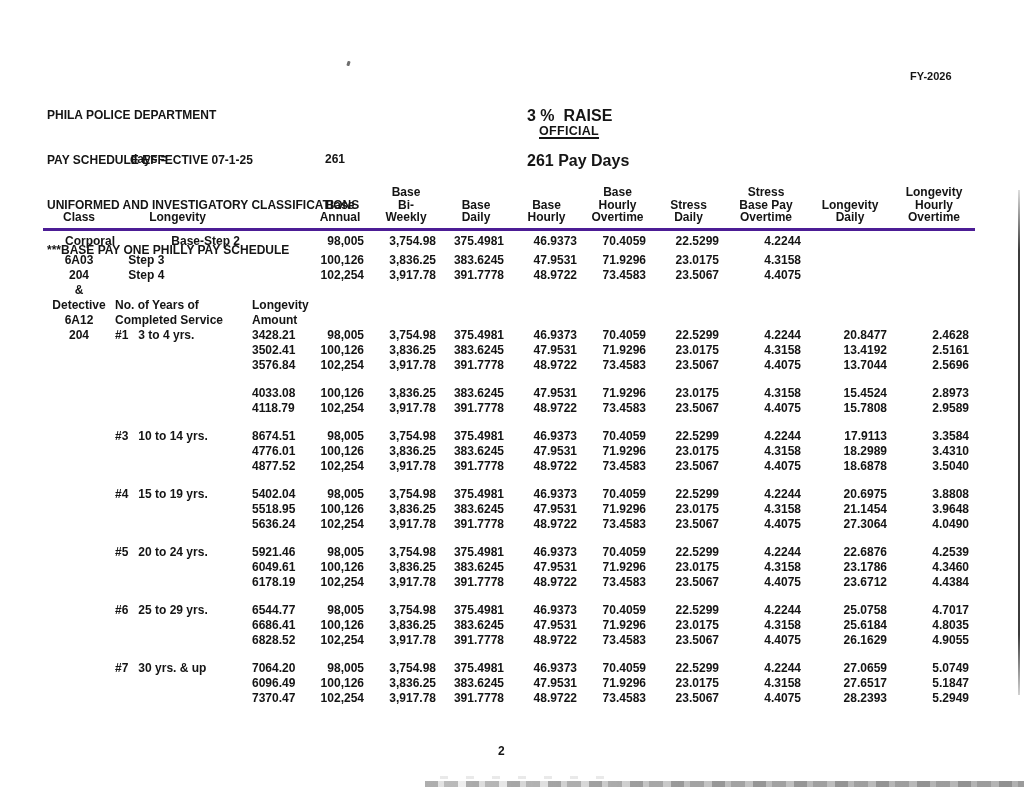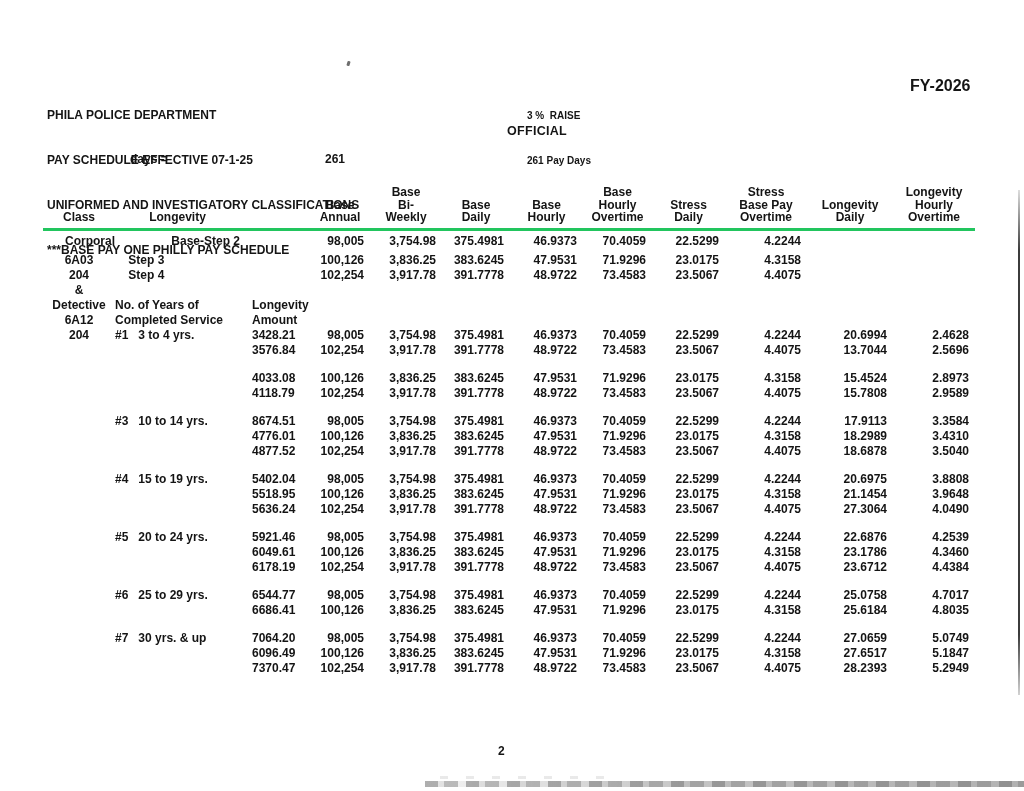--- a/index.html
+++ b/index.html
@@ -9,37 +9,37 @@
     background: #ffffff;
     font-family: "Liberation Sans", sans-serif;
     font-weight: bold;
     color: #151515;
     overflow: hidden;
   }
   .abs { position: absolute; }
 
   
   .title-block { left: 47px; top: 78px; font-size: 12px; line-height: 15px; white-space: pre; }
-  .raise-block { left: 527px; top: 78px; font-size: 10px; line-height: 15px; white-space: pre; }
-  .official { left: 507px; top: 124px; font-size: 12.5px; text-decoration-thickness: 2px; text-underline-offset: 2px; letter-spacing: 0.3px; }
-  .fy { left: 910px; top: 77px; font-size: 16px; }
+  .raise-block { left: 527px; top: 78px; font-size: 16px; line-height: 15px; white-space: pre; }
+  .official { left: 539px; top: 124px; font-size: 12.5px; text-decoration: underline; text-decoration-thickness: 2px; text-underline-offset: 2px; letter-spacing: 0.3px; }
+  .fy { left: 910px; top: 70px; font-size: 11px; }
   .days-label { left: 130px; top: 152px; font-size: 12px; }
   .days-value { left: 305px; top: 152px; width: 60px; text-align: center; font-size: 12px; }
 
   
   table.pay {
     position: absolute; left: 43px; top: 186px;
     border-collapse: collapse; table-layout: fixed;
     font-weight: bold; color: #141414;
   }
   table.pay th {
     vertical-align: bottom; text-align: center;
     font-size: 12px; line-height: 12.5px;
     padding: 0 0 4px 0;
-    border-bottom: 3px solid #22c55e;
+    border-bottom: 3px solid #4c1d95;
     box-shadow: 0 2px 0 rgba(40,40,40,0.12);
     white-space: pre-line;
     font-weight: bold;
   }
   table.pay td {
     font-size: 12px; line-height: 15px; height: 15px;
     padding: 0; white-space: pre; text-align: right;
   }
   table.pay td:nth-child(1) { text-align: center; }
   table.pay td:nth-child(2) { text-align: left; }
@@ -220,22 +220,36 @@
         <td>204</td>
         <td>#1   3 to 4 yrs.</td>
         <td>3428.21</td>
         <td>98,005</td>
         <td>3,754.98</td>
         <td>375.4981</td>
         <td>46.9373</td>
         <td>70.4059</td>
         <td>22.5299</td>
         <td>4.2244</td>
-        <td>20.6994</td>
+        <td>20.8477</td>
         <td>2.4628</td>
+      </tr>
+      <tr>
+        <td></td>
+        <td></td>
+        <td>3502.41</td>
+        <td>100,126</td>
+        <td>3,836.25</td>
+        <td>383.6245</td>
+        <td>47.9531</td>
+        <td>71.9296</td>
+        <td>23.0175</td>
+        <td>4.3158</td>
+        <td>13.4192</td>
+        <td>2.5161</td>
       </tr>
       <tr>
         <td></td>
         <td></td>
         <td>3576.84</td>
         <td>102,254</td>
         <td>3,917.78</td>
         <td>391.7778</td>
         <td>48.9722</td>
         <td>73.4583</td>
@@ -433,20 +447,34 @@
         <td>6686.41</td>
         <td>100,126</td>
         <td>3,836.25</td>
         <td>383.6245</td>
         <td>47.9531</td>
         <td>71.9296</td>
         <td>23.0175</td>
         <td>4.3158</td>
         <td>25.6184</td>
         <td>4.8035</td>
+      </tr>
+      <tr>
+        <td></td>
+        <td></td>
+        <td>6828.52</td>
+        <td>102,254</td>
+        <td>3,917.78</td>
+        <td>391.7778</td>
+        <td>48.9722</td>
+        <td>73.4583</td>
+        <td>23.5067</td>
+        <td>4.4075</td>
+        <td>26.1629</td>
+        <td>4.9055</td>
       </tr>
       <tr class="spacer">
         <td colspan="12"></td>
       </tr>
       <tr>
         <td></td>
         <td>#7   30 yrs. &amp; up</td>
         <td>7064.20</td>
         <td>98,005</td>
         <td>3,754.98</td>

